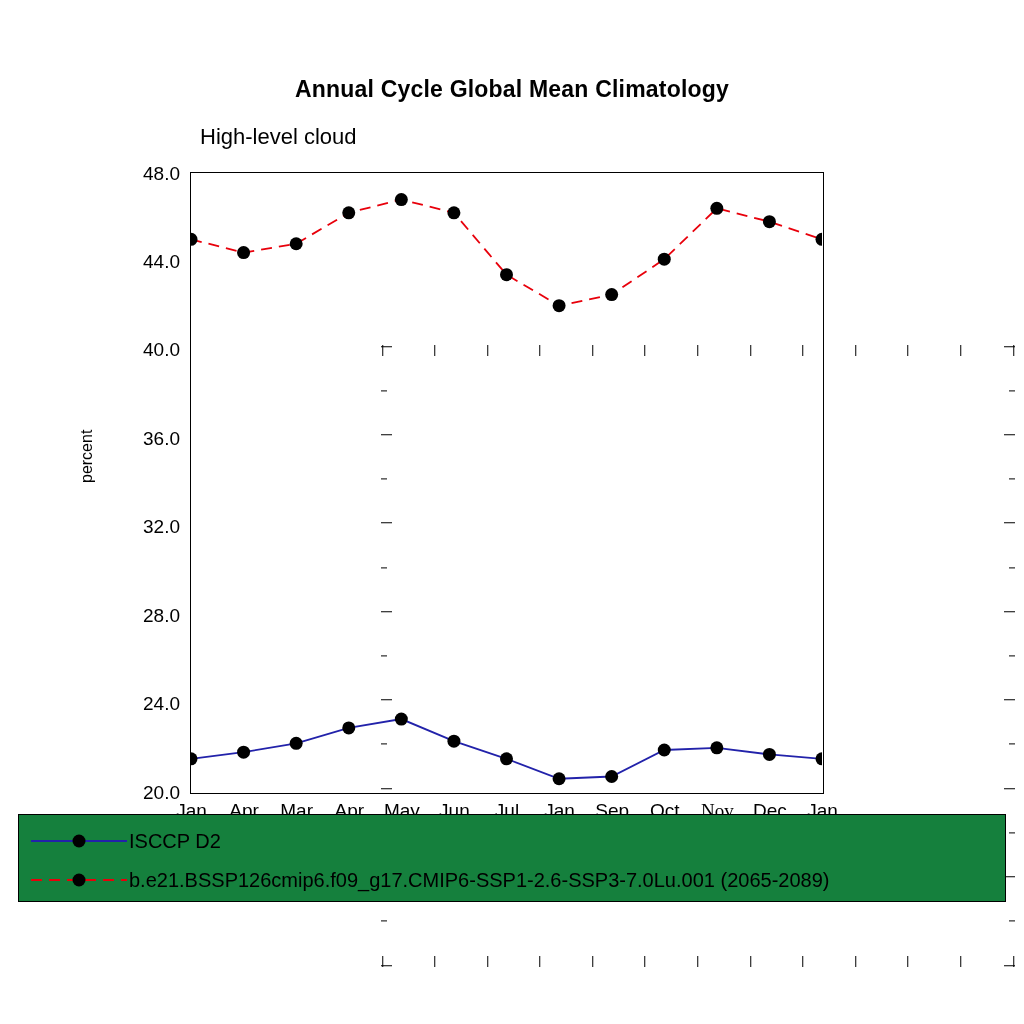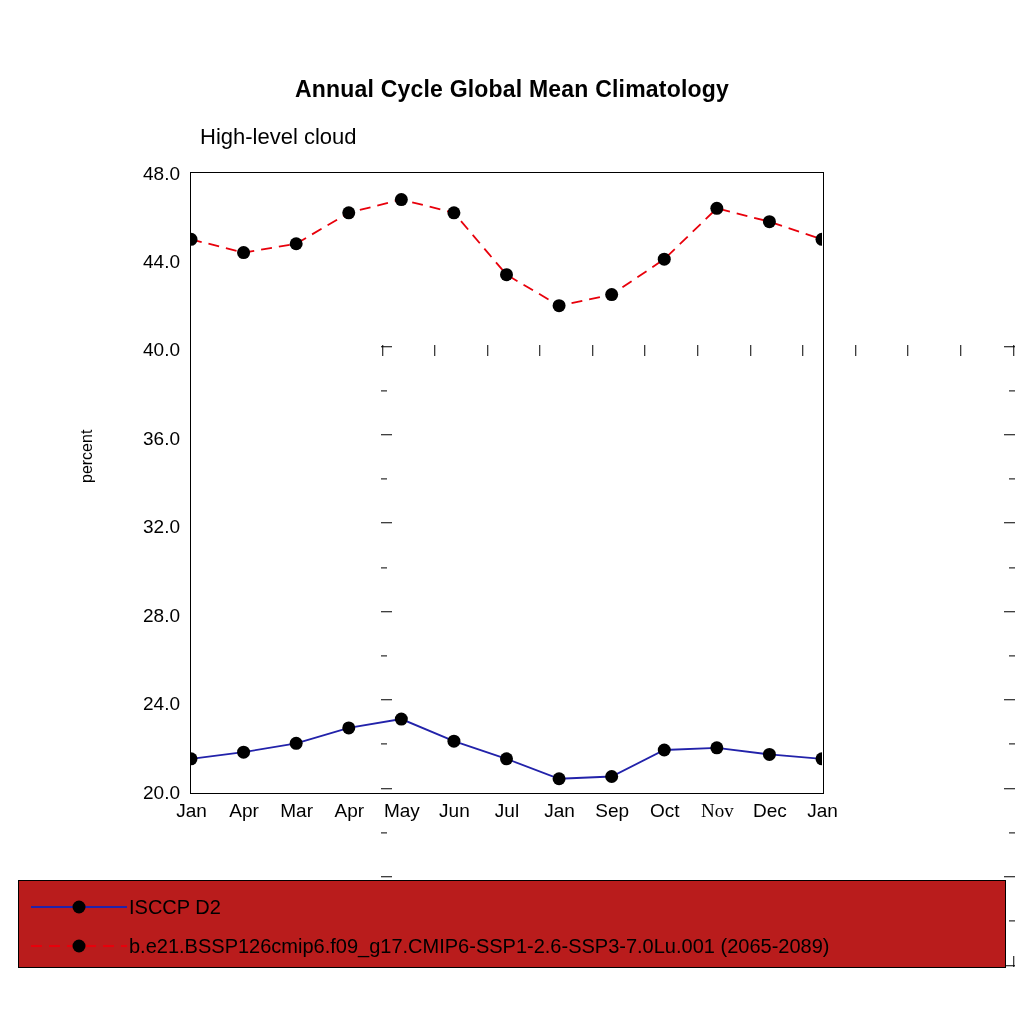--- a/index.html
+++ b/index.html
@@ -138,26 +138,26 @@
     left: 78px;
     top: 483px;
     font-size: 16px;
     transform: rotate(-90deg);
     transform-origin: left top;
     white-space: nowrap;
   }
   #legend-box {
     position: absolute;
     left: 18px;
-    top: 880px;
+    top: 814px;
     width: 988px;
     height: 88px;
     border: 1.2px solid #000000;
     box-sizing: border-box;
-    background: #b91c1c;
+    background: #15803d;
   }
   .legend-row {
     position: absolute;
     left: 0;
     width: 100%;
     height: 40px;
   }
   .legend-sample {
     position: absolute;
     left: 12px;

